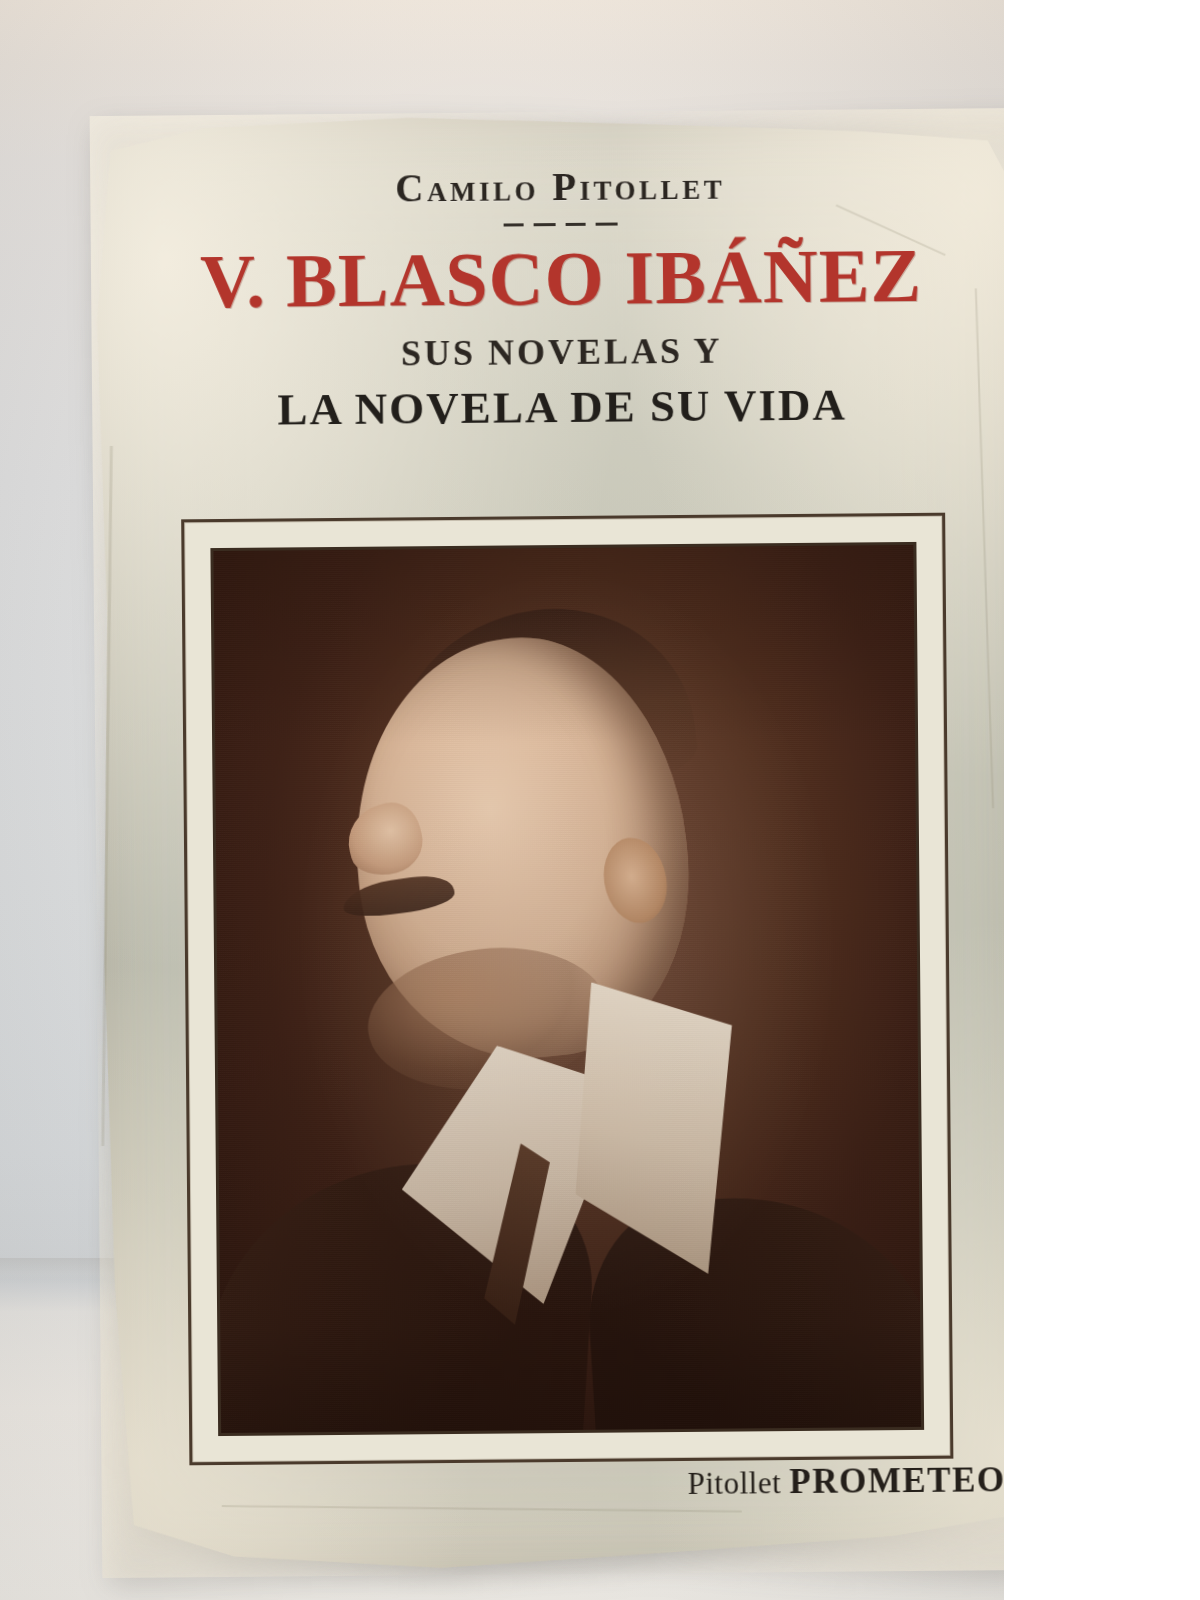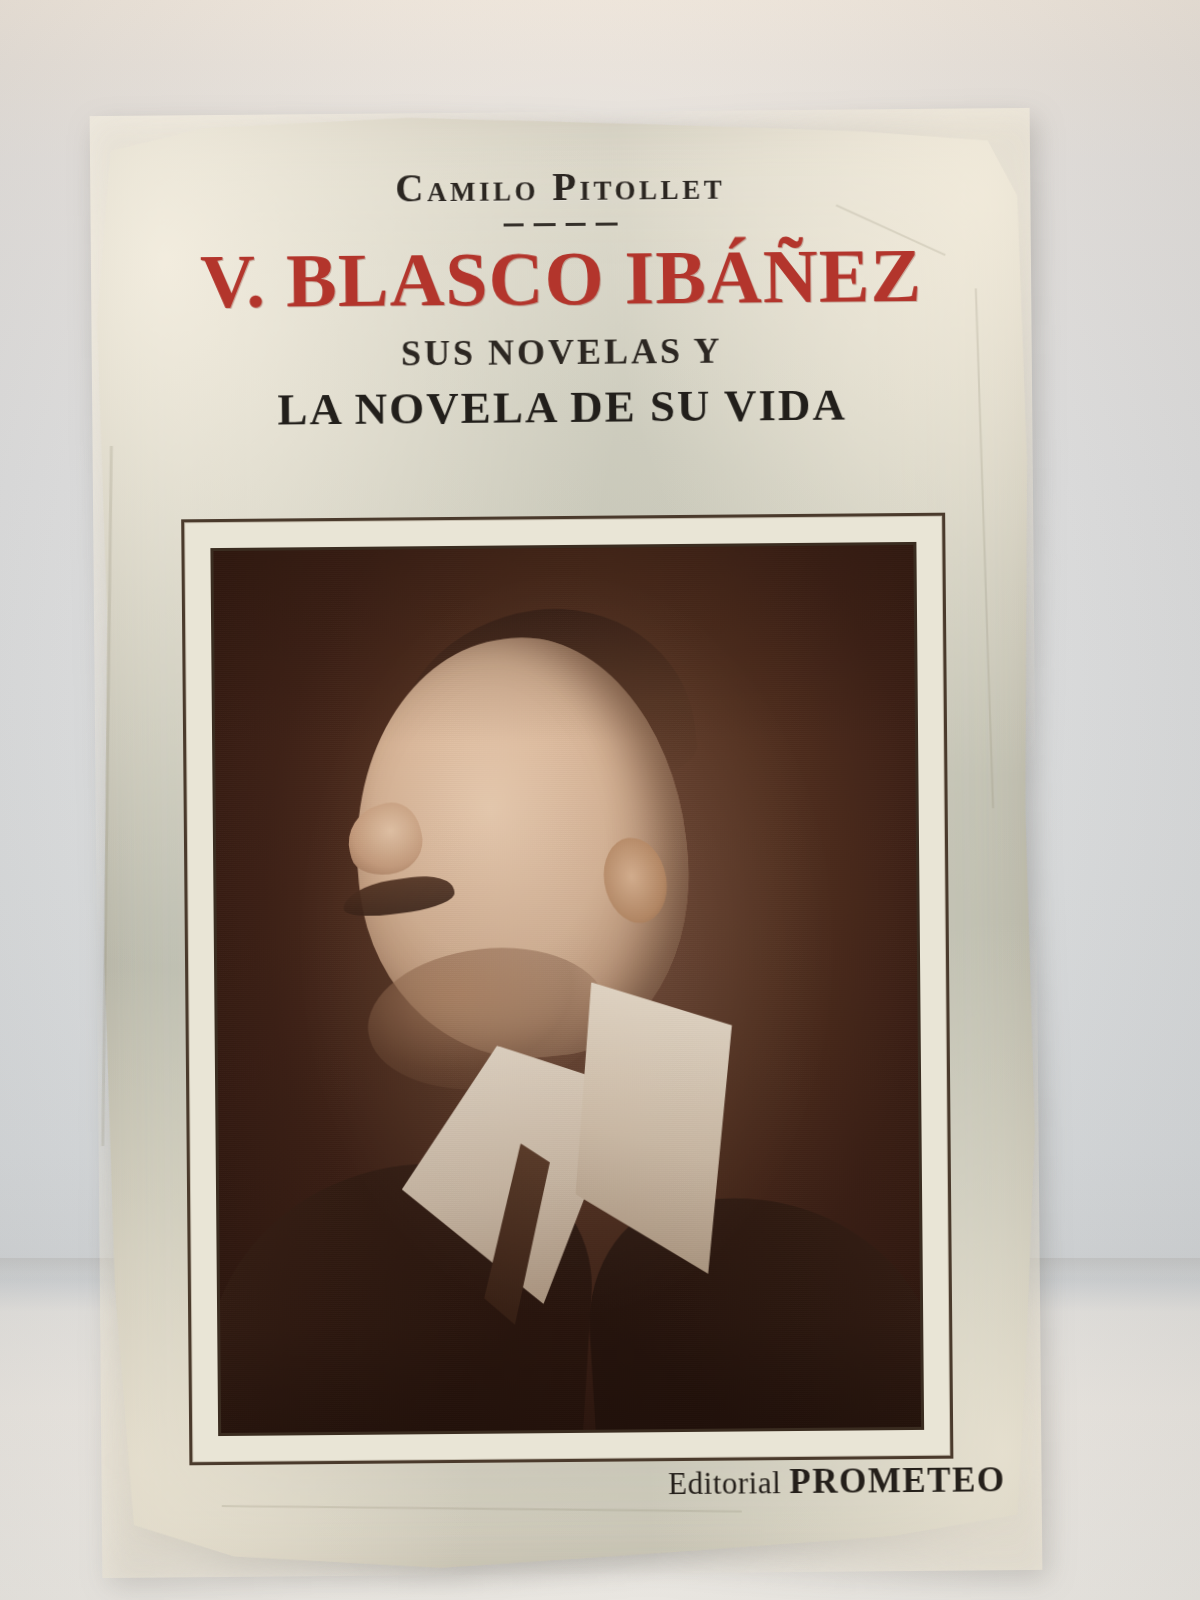--- a/index.html
+++ b/index.html
@@ -10,21 +10,21 @@
   body {
     width: 1200px;
     height: 1600px;
     overflow: hidden;
     font-family: "Liberation Serif", serif;
   }
 
   
   .scene {
     position: relative;
-    width: 1200px;
+    width: 1004px;
     height: 1600px;
     background:
       linear-gradient(180deg, #efe6db 0%, #e9e2da 4%, #e4e0dc 10%, #dcdcdc 30%, #d8dadb 55%, #d5d8da 72%, #d2d5d7 78%, #cfd2d4 80%, #e6e4e0 82%, #efebe5 88%, #f2efe9 100%);
     overflow: hidden;
   }
   
   .table-edge {
     position: absolute;
     left: 0; right: 0;
     top: 1258px;
@@ -362,18 +362,18 @@
           <div class="collar-left"></div>
           <div class="collar-right"></div>
           <div class="tie"></div>
           <div class="photo-grain"></div>
           <div class="photo-fade"></div>
         </div>
       </div>
     </div>
 
     <div class="publisher">
-      <span>Editorial</span>
+      <span>Pitollet</span>
       <span class="pub-word">PROMETEO</span>
     </div>
   </div>
 
 </div>
 
 </body></html>

